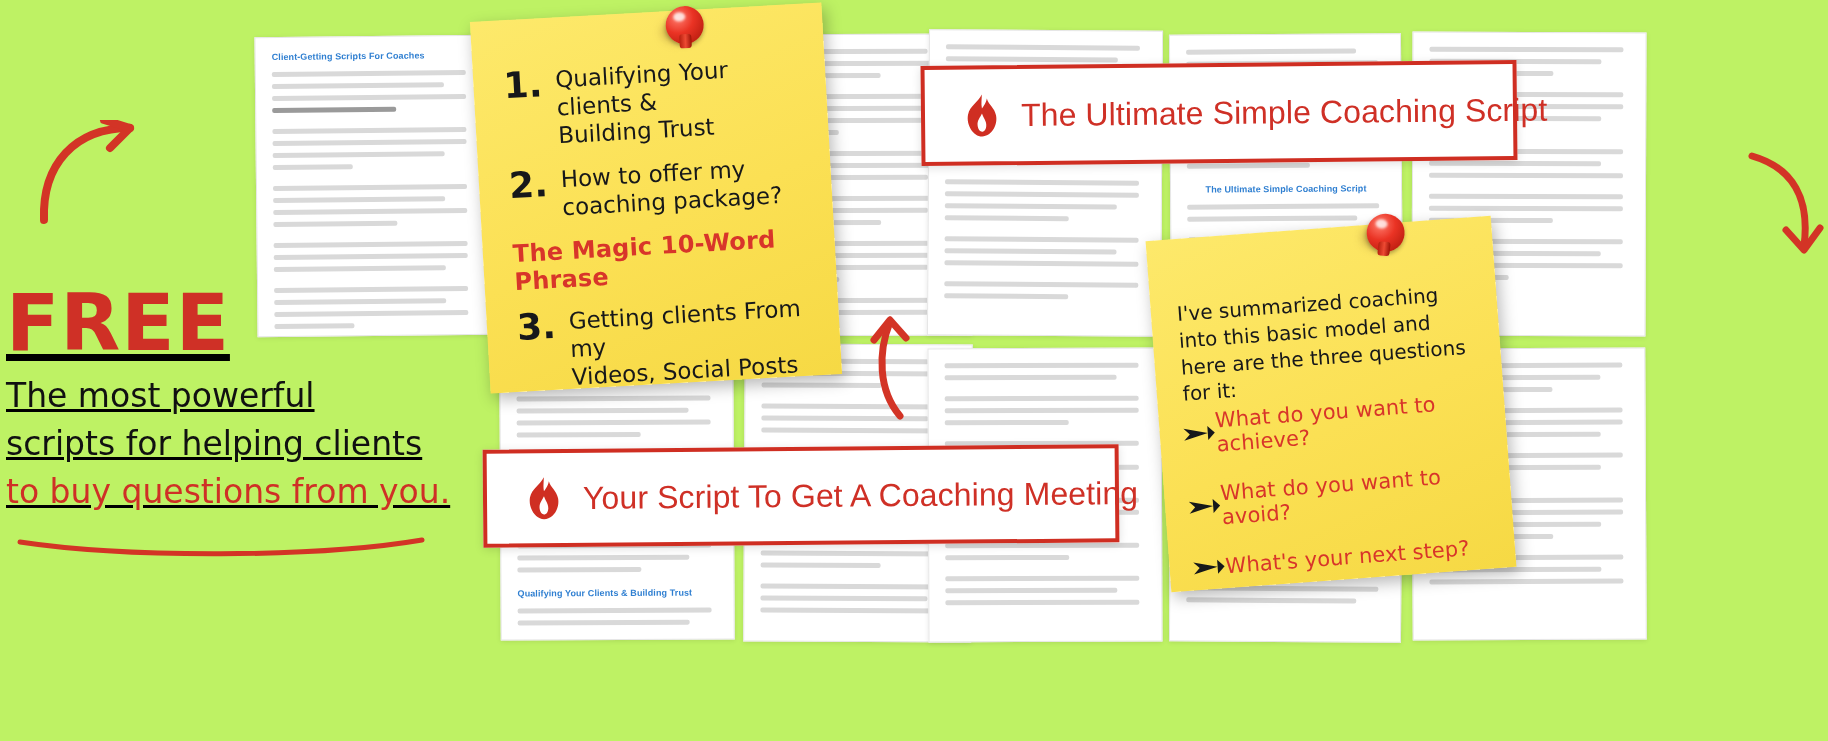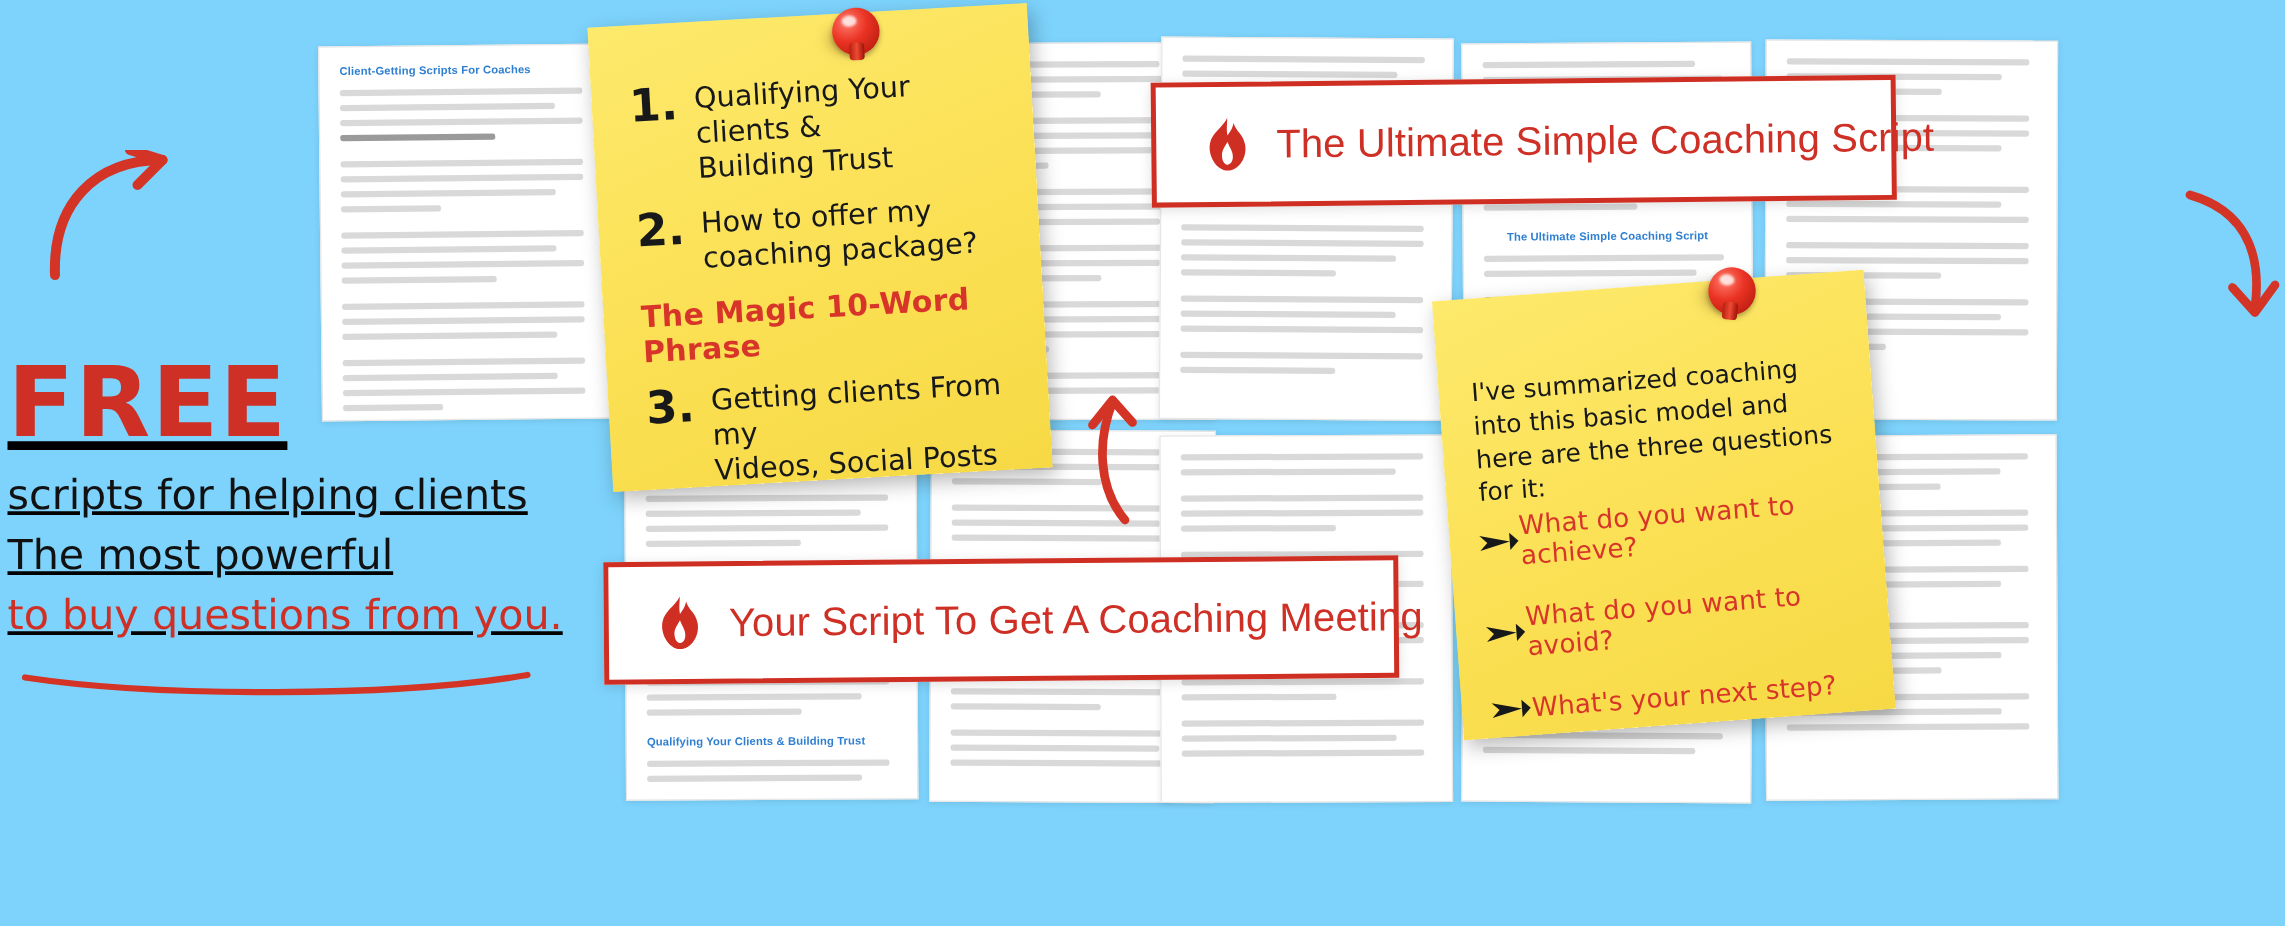--- a/index.html
+++ b/index.html
@@ -1,20 +1,20 @@
 <!DOCTYPE html>
 <html><head>
 <meta charset="utf-8">
 <style>
   html,body{margin:0;padding:0;background:#ffffff;}
   body{
     width:1828px;height:741px;position:relative;overflow:hidden;
     font-family:"DejaVu Sans", sans-serif;
   }
-  .stage{position:absolute;inset:0;background:#7dd3fc;}
+  .stage{position:absolute;inset:0;background:#bef264;}
 
   
   .pages{position:absolute;left:250px;top:18px;width:1430px;height:700px;}
   .page{
     position:absolute;background:#ffffff;border:1px solid #e6e6e6;
     box-shadow:0 1px 5px rgba(0,0,0,.10);
     overflow:hidden;
   }
   .page .ph{height:5px;background:#d9d9d9;border-radius:2px;margin:0 0 7px 0;}
   .page .ph.s{width:62%;}
@@ -454,22 +454,22 @@
   </svg>
 
   <svg class="arrowdoodle" style="left:1748px;top:150px;" width="82" height="120" viewBox="0 0 82 120">
     <path d="M4 6 C46 18, 62 50, 56 96" stroke="#d33426" stroke-width="7" fill="none" stroke-linecap="round"></path>
     <path d="M56 100 L38 80 M56 100 L72 78" stroke="#d33426" stroke-width="7" fill="none" stroke-linecap="round"></path>
   </svg>
 
   <div class="headline">
     <div class="free">FREE</div>
     <div class="sub">
+      <div>The most powerful</div>
       <div>scripts for helping clients</div>
-      <div>The most powerful</div>
       <div class="red">to buy questions from you.</div>
     </div>
     <svg class="underline" viewBox="0 0 410 22" preserveAspectRatio="none">
       <path d="M4 6 C110 22, 300 22, 406 4" stroke="#d33426" stroke-width="5" fill="none" stroke-linecap="round"></path>
     </svg>
   </div>
 
   <div class="note left">
     <div class="note-body">
       <div class="list">

